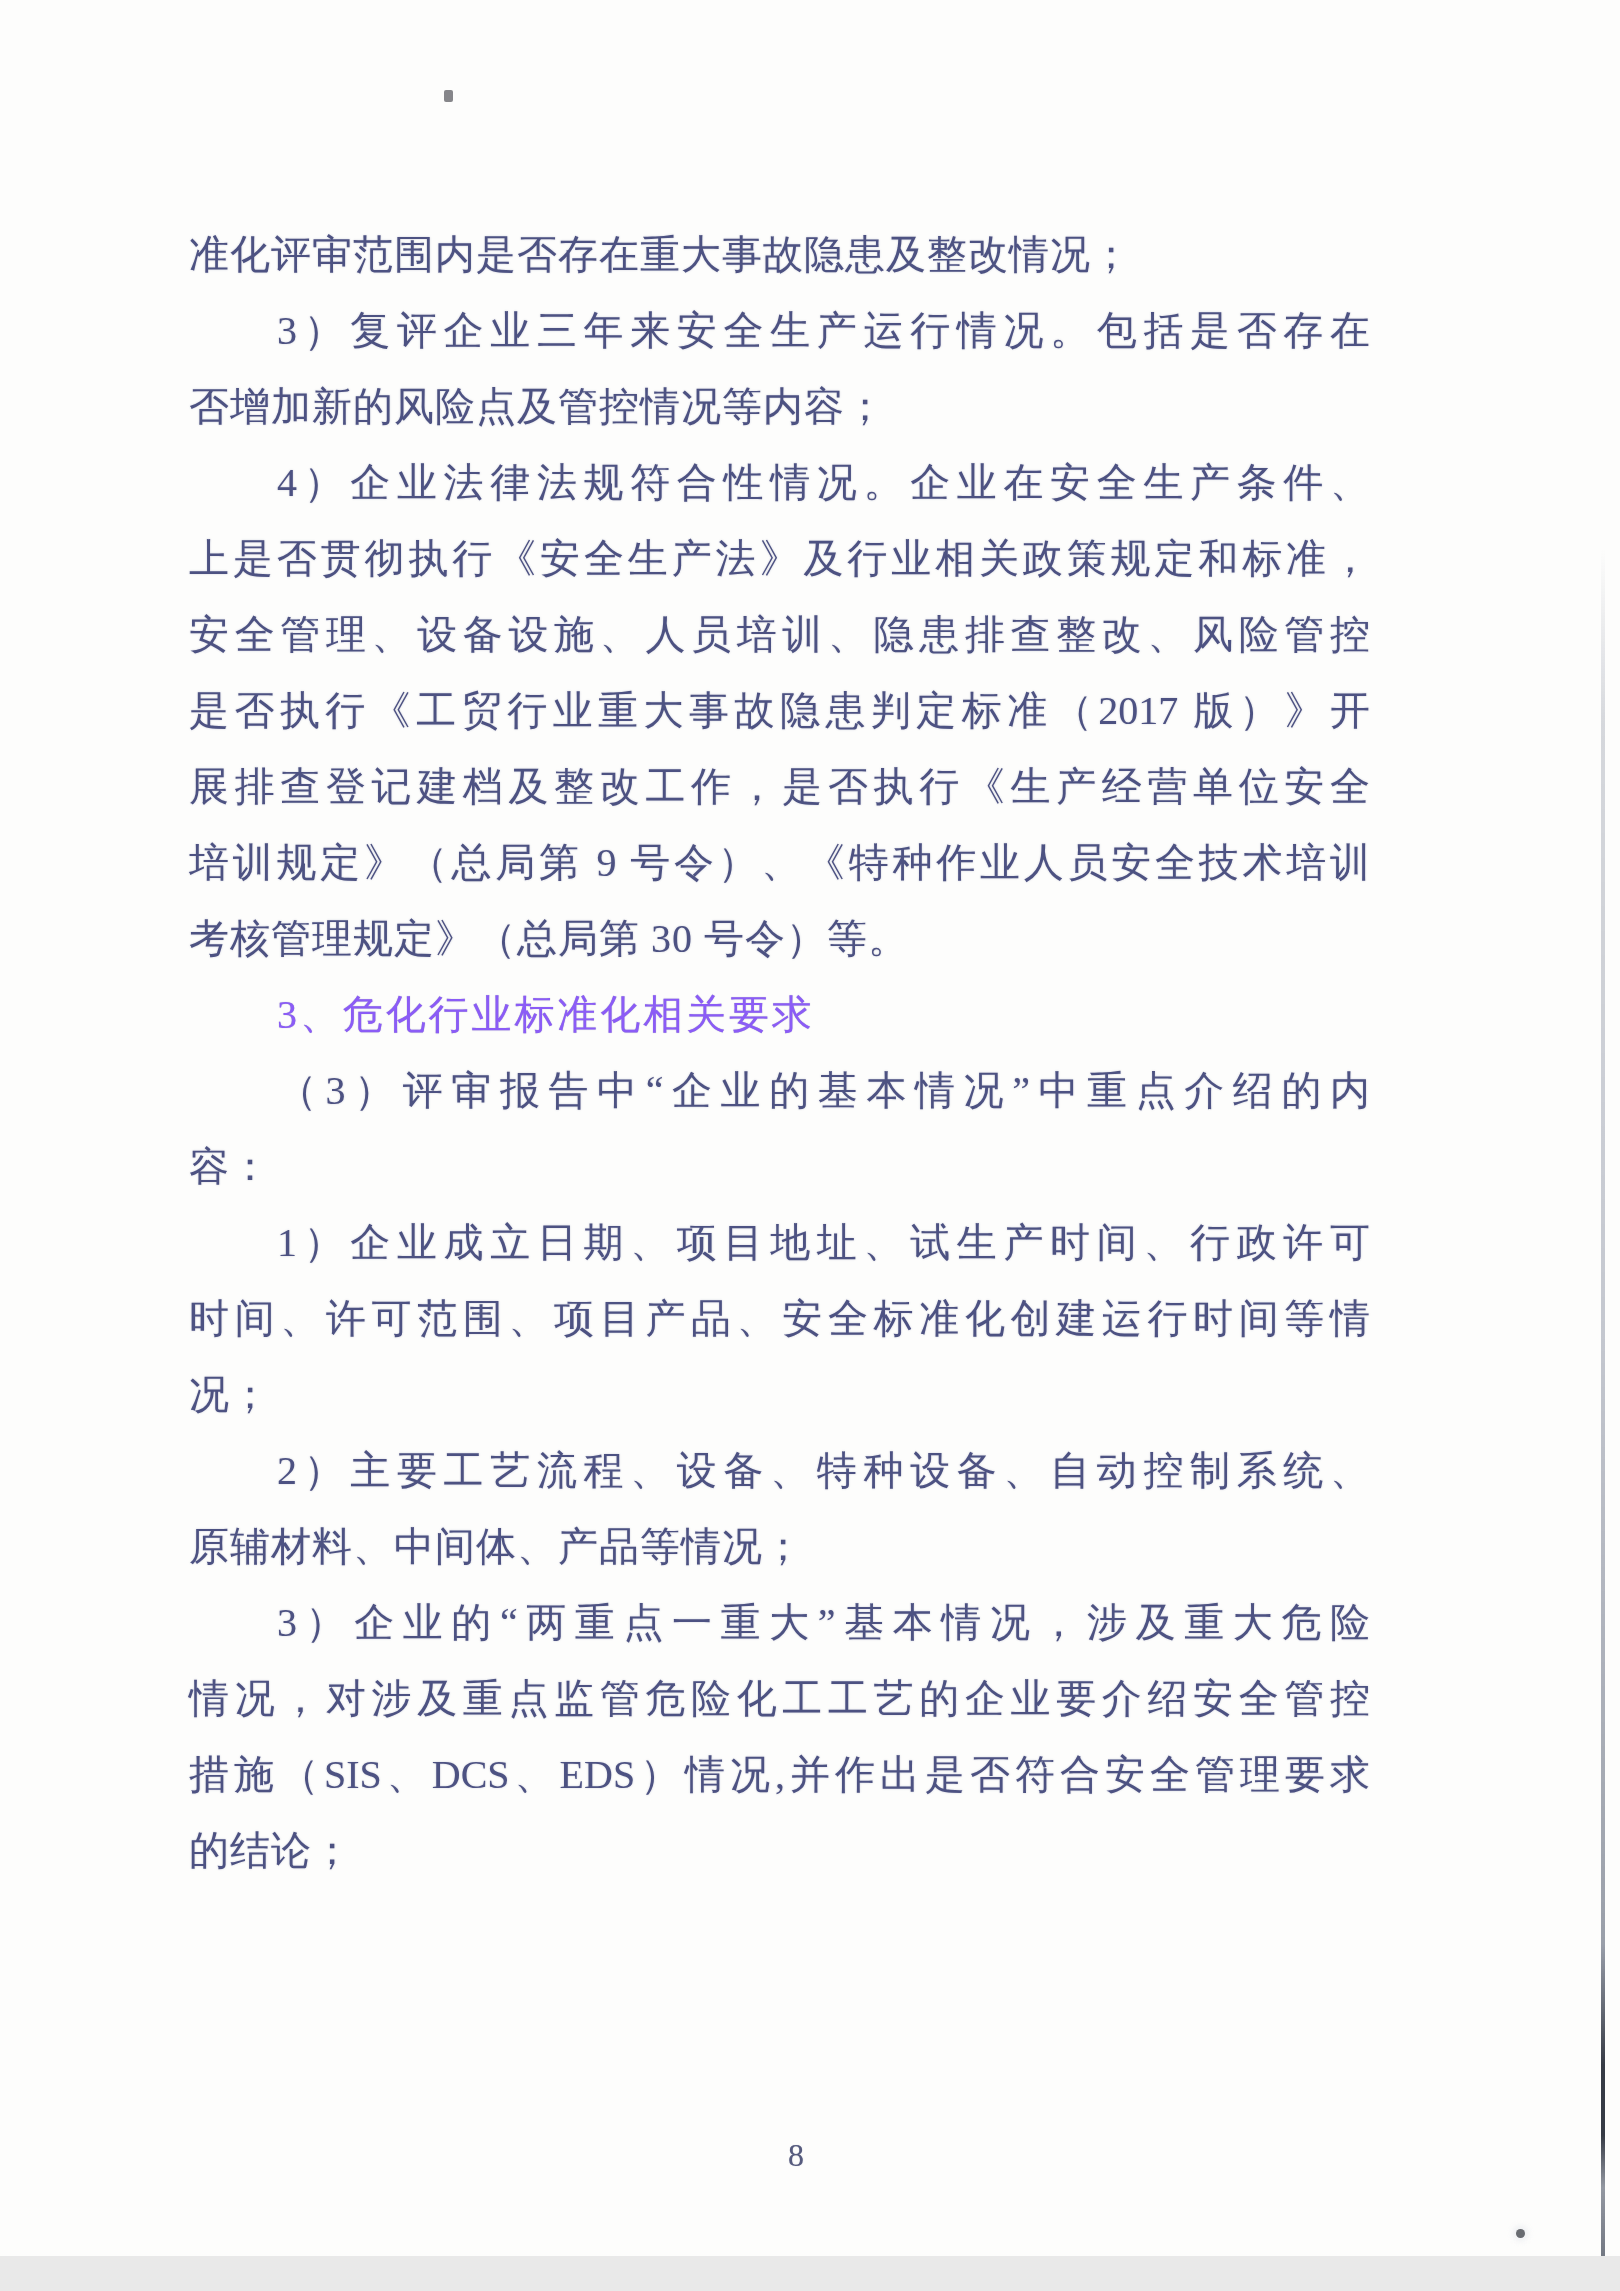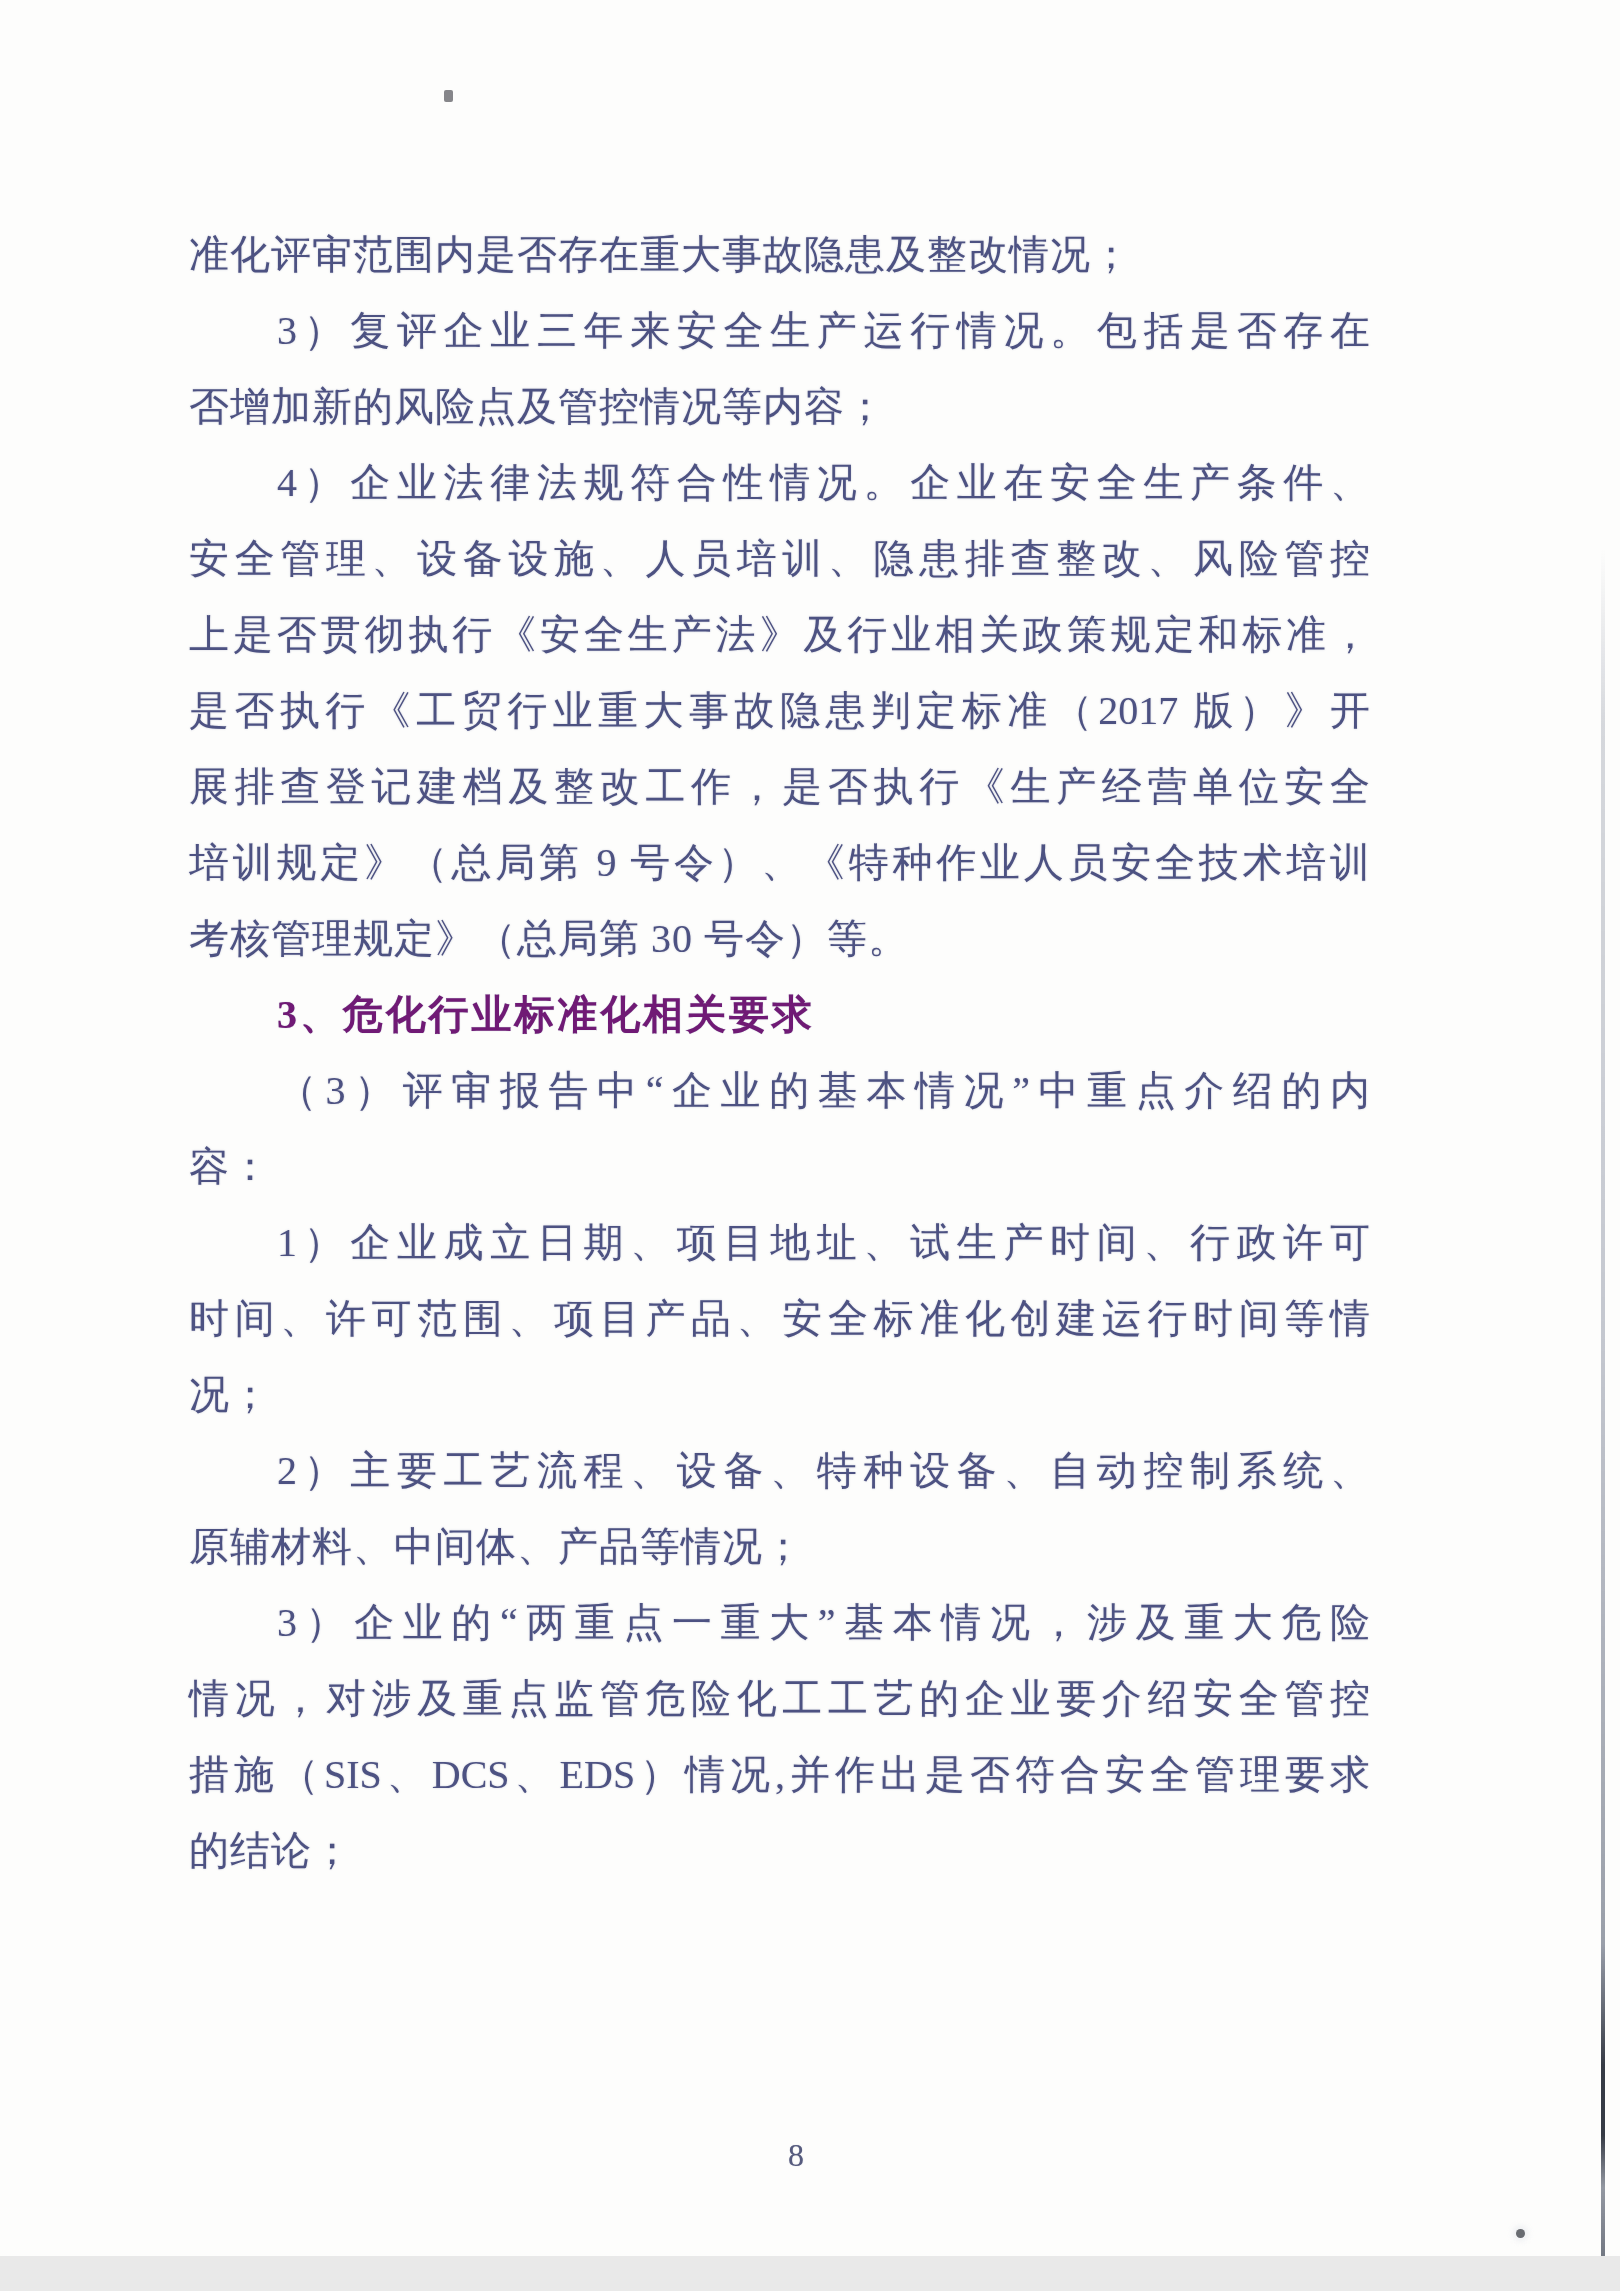--- a/index.html
+++ b/index.html
@@ -36,22 +36,22 @@
     text-align-last: justify;
     letter-spacing: 0;
   }
   .line.indent {
     padding-left: 88px;
   }
   .line.indent.justify {
     padding-left: 88px;
   }
   .line.heading {
-    font-weight: bold;
-    color: #701a75;
+    font-weight: normal;
+    color: #8b5cf6;
     text-shadow: 0 0 1px rgba(61, 66, 116, 0.45);
     letter-spacing: 2.9px;
   }
   .page-number {
     position: absolute;
     top: 2137px;
     left: 796px;
     transform: translateX(-50%);
     font-size: 32px;
     color: #565b7e;
@@ -105,22 +105,22 @@
 </head>
 <body>
 
 <div class="page">
 
   <div class="text-block">
     <div class="line">准化评审范围内是否存在重大事故隐患及整改情况；</div>
     <div class="line indent justify">3）复评企业三年来安全生产运行情况。包括是否存在</div>
     <div class="line">否增加新的风险点及管控情况等内容；</div>
     <div class="line indent justify">4）企业法律法规符合性情况。企业在安全生产条件、</div>
+    <div class="line justify">上是否贯彻执行《安全生产法》及行业相关政策规定和标准，</div>
     <div class="line justify">安全管理、设备设施、人员培训、隐患排查整改、风险管控</div>
-    <div class="line justify">上是否贯彻执行《安全生产法》及行业相关政策规定和标准，</div>
     <div class="line justify">是否执行《工贸行业重大事故隐患判定标准（2017 版）》开</div>
     <div class="line justify">展排查登记建档及整改工作，是否执行《生产经营单位安全</div>
     <div class="line justify">培训规定》（总局第 9 号令）、《特种作业人员安全技术培训</div>
     <div class="line">考核管理规定》（总局第 30 号令）等。</div>
     <div class="line indent heading">3、危化行业标准化相关要求</div>
     <div class="line indent justify">（3）评审报告中“企业的基本情况”中重点介绍的内</div>
     <div class="line">容：</div>
     <div class="line indent justify">1）企业成立日期、项目地址、试生产时间、行政许可</div>
     <div class="line justify">时间、许可范围、项目产品、安全标准化创建运行时间等情</div>
     <div class="line">况；</div>

